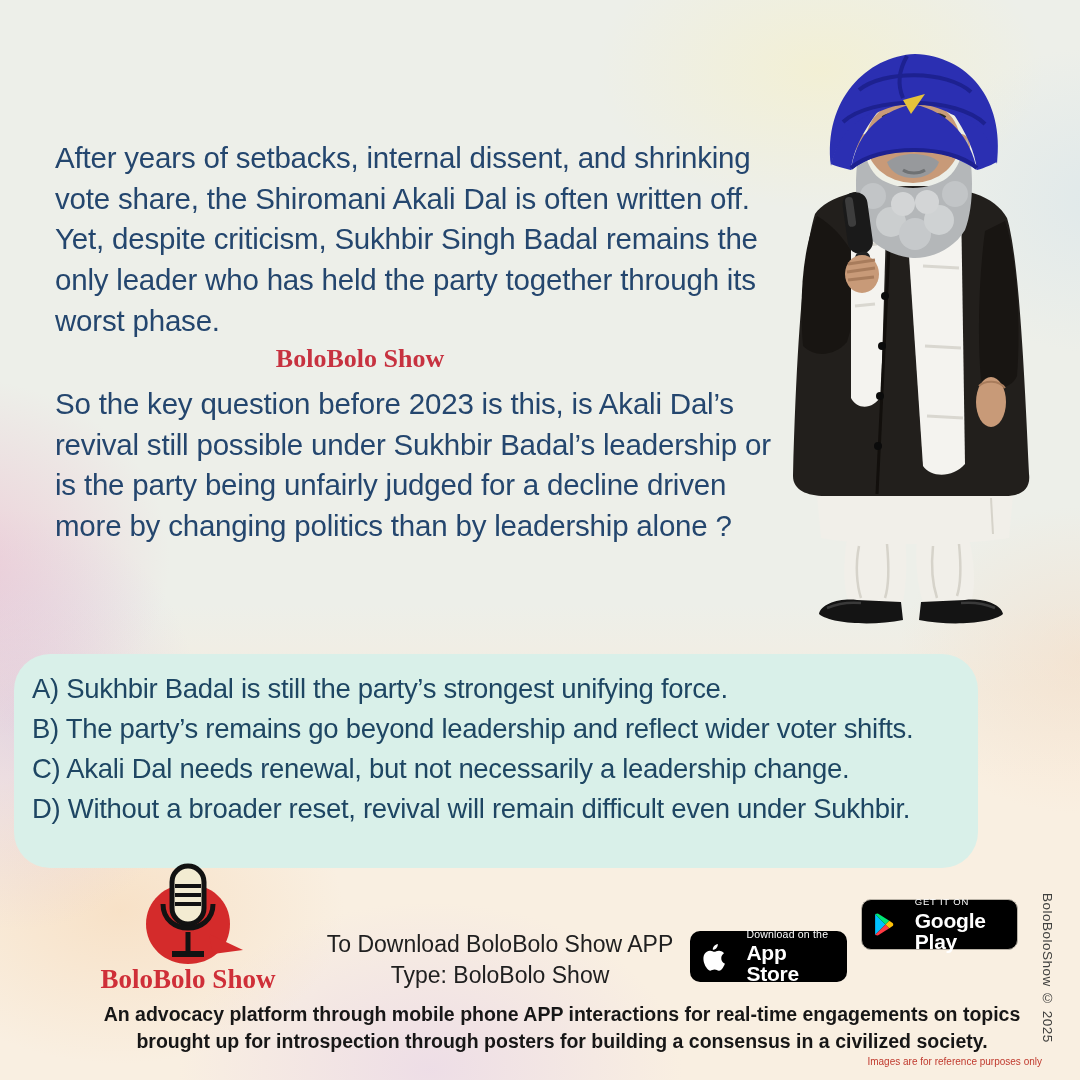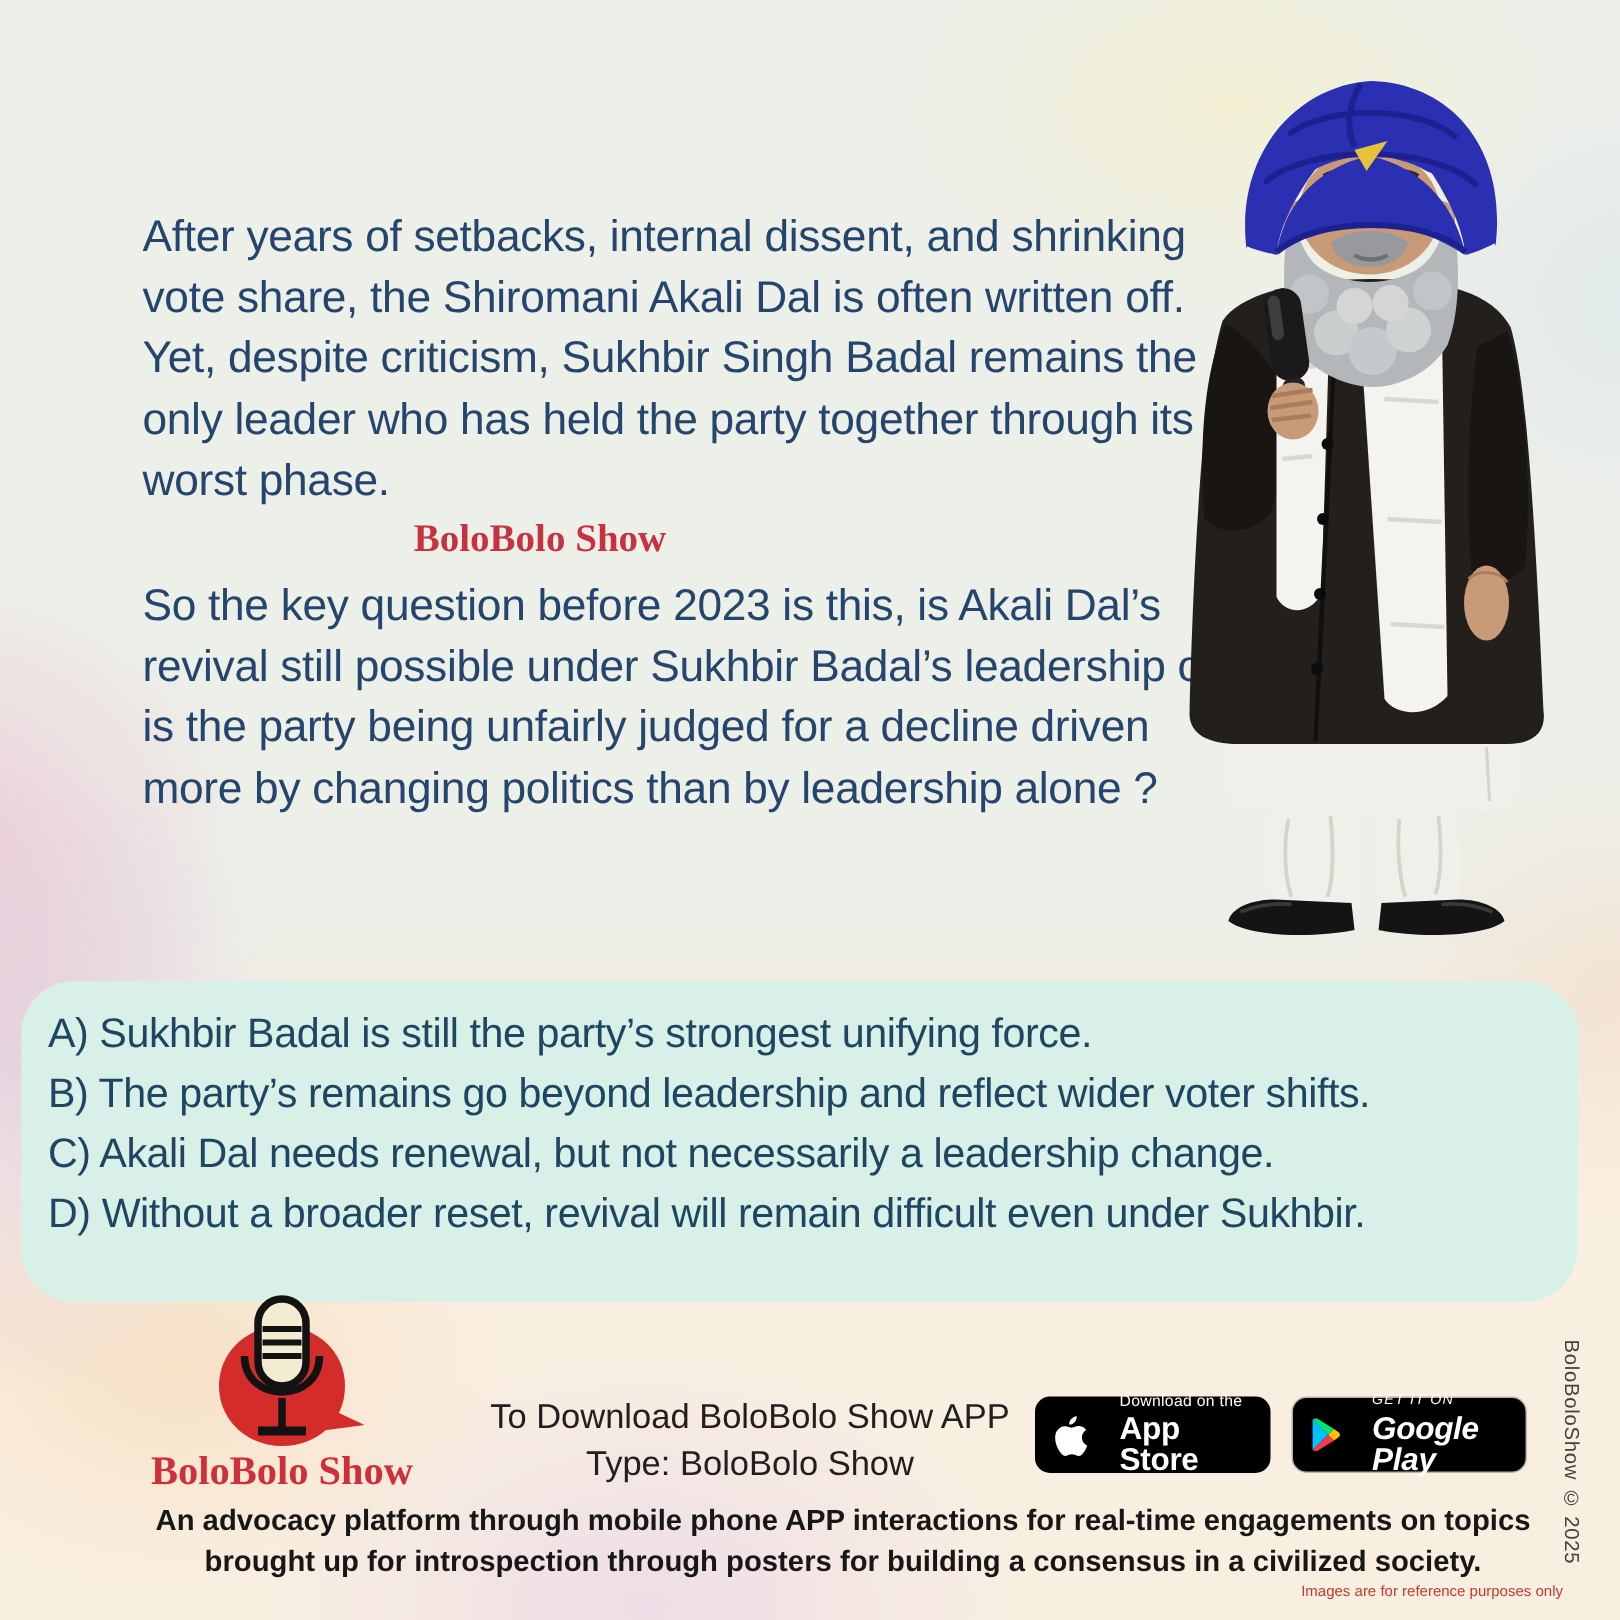--- a/index.html
+++ b/index.html
@@ -11,36 +11,36 @@
       radial-gradient(ellipse 260px 300px at 20px 720px, rgba(204,178,224,0.40), transparent 70%),
       radial-gradient(ellipse 320px 200px at 820px 70px, rgba(247,240,196,0.55), transparent 70%),
       radial-gradient(ellipse 260px 220px at 1100px 200px, rgba(205,224,236,0.40), transparent 70%),
       radial-gradient(ellipse 320px 220px at 120px 910px, rgba(246,214,178,0.55), transparent 70%),
       radial-gradient(ellipse 360px 240px at 430px 1070px, rgba(226,204,236,0.50), transparent 70%),
       radial-gradient(ellipse 260px 220px at 1080px 660px, rgba(246,216,190,0.45), transparent 70%),
       linear-gradient(180deg,#edefe9 0%,#edefe9 56%,#f3ede1 64%,#f9efe1 72%,#f9efe1 100%);
   }
   .abs{position:absolute;}
   .header-title{left:25px;top:12px;font-size:22px;font-weight:500;color:#1c1e1a;letter-spacing:0.2px;}
-  .para{color:#24466e;font-size:29.5px;line-height:1.38;font-weight:500;letter-spacing:-0.2px;margin-left:40px;}
+  .para{color:#24466e;font-size:29.5px;line-height:1.38;font-weight:500;letter-spacing:-0.2px;}
   .para1{left:55px;top:138px;width:705px;}
   .watermark{left:150px;top:344px;width:420px;text-align:center;
     font-family:"Liberation Serif",serif;font-weight:700;font-size:26px;color:#c73240;}
   .para2{left:55px;top:384px;width:720px;}
   .person-wrap{left:755px;top:46px;width:320px;height:590px;}
-  .options-box{left:14px;top:654px;width:1038px;height:214px;border-radius:36px;
+  .options-box{left:14px;top:654px;width:964px;height:214px;border-radius:36px;
     background:#d9f0e9;box-sizing:border-box;padding:15px 18px;}
   .option-line{font-size:27.5px;line-height:40px;color:#1e4663;font-weight:500;letter-spacing:-0.3px;white-space:nowrap;}
   .logo-wrap{left:88px;top:862px;width:200px;text-align:center;}
   .logo-text{font-family:"Liberation Serif",serif;font-weight:700;font-size:27px;color:#cf2f38;margin-top:-6px;}
   .download-text{left:320px;top:929px;width:360px;text-align:center;font-size:23px;line-height:31px;color:#202020;font-weight:500;}
   .badge{display:flex;align-items:center;gap:21px;background:#000;border-radius:10px;
     box-sizing:border-box;height:51px;width:157px;padding:0 12px;color:#fff;}
   .badge-appstore{left:690px;top:931px;}
-  .badge-gplay{left:861px;top:931px;border:1.5px solid #b9b2a6;font-style:italic;}
+  .badge-gplay{left:861px;top:899px;border:1.5px solid #b9b2a6;}
   .badge-col{display:flex;flex-direction:column;line-height:1;}
   .badge-top{font-size:10.5px;letter-spacing:0.2px;margin-bottom:3px;}
   .badge-top-caps{font-size:9.5px;letter-spacing:0.8px;margin-bottom:3px;}
   .badge-bottom{font-size:21px;font-weight:600;letter-spacing:-0.2px;}
   .tagline{left:0;top:1001px;width:1080px;text-align:center;font-size:19.5px;font-weight:700;line-height:27px;color:#171717;margin-left:22px;}
   .vertical-copyright{left:1040px;top:893px;height:192px;writing-mode:vertical-rl;
     font-size:13.5px;color:#41413f;letter-spacing:0.5px;}
   .disclaimer{right:38px;top:1056px;font-size:10px;color:#c03a2e;}
 </style>
 </head>

